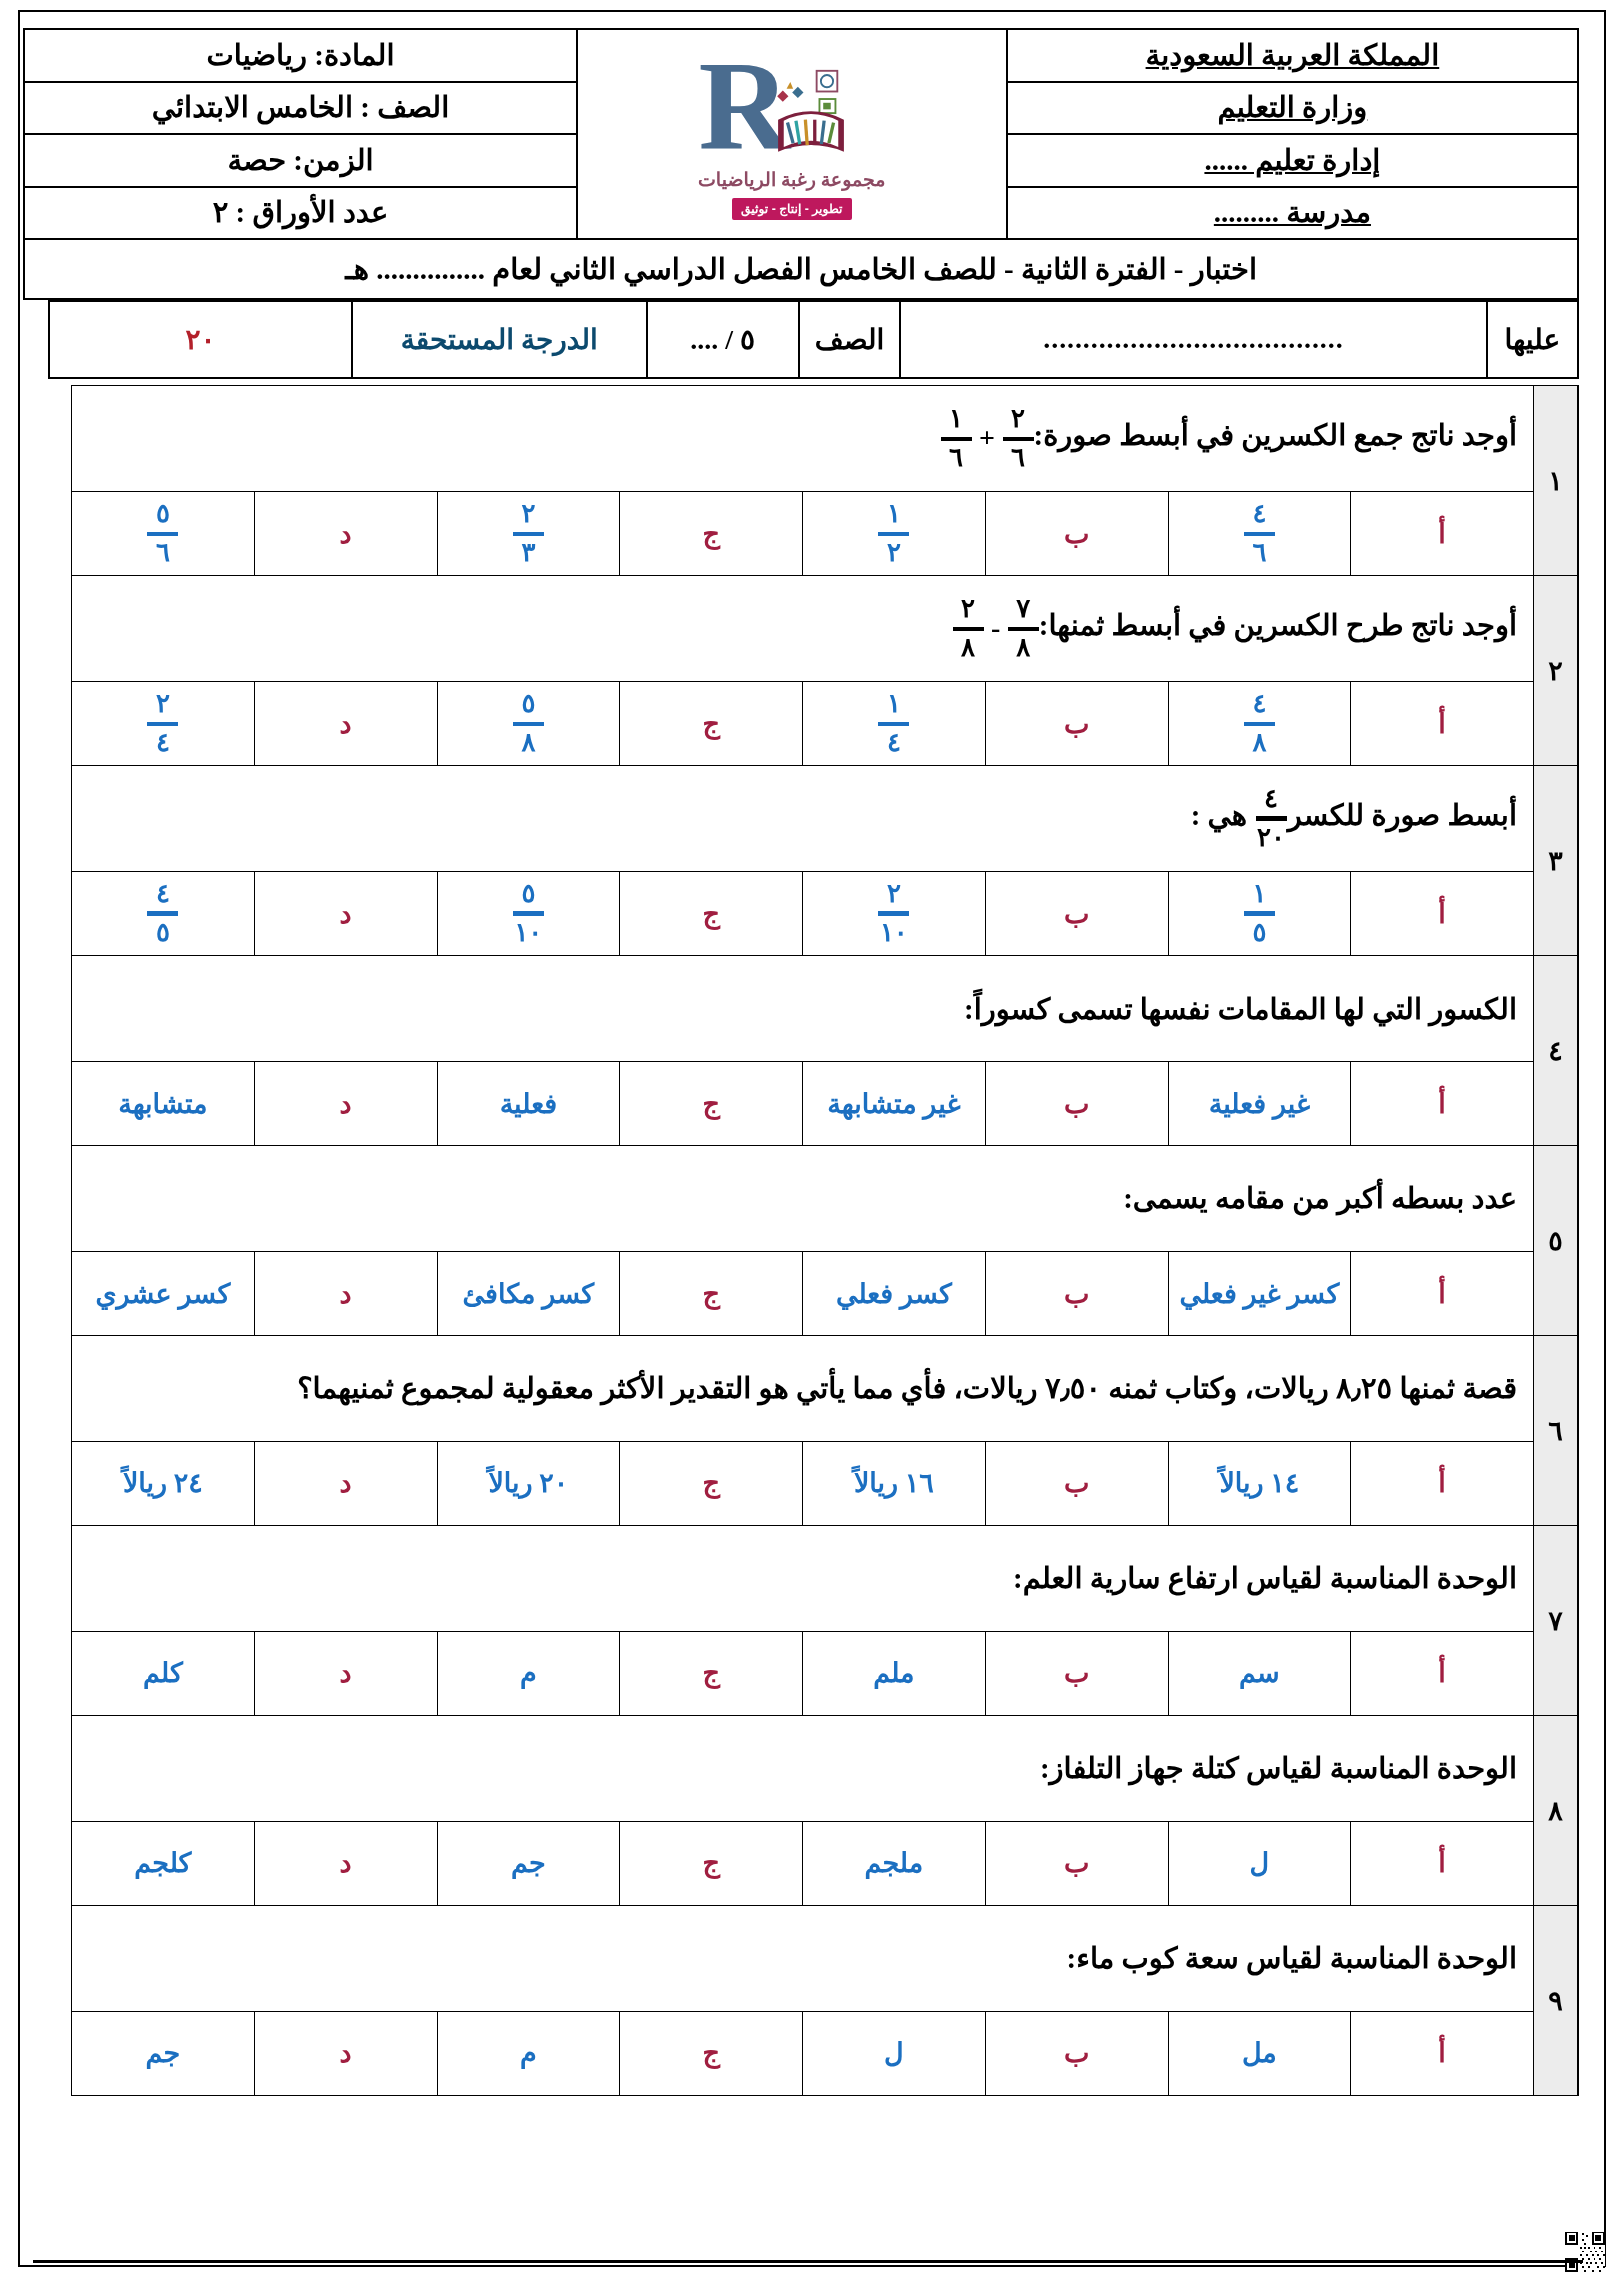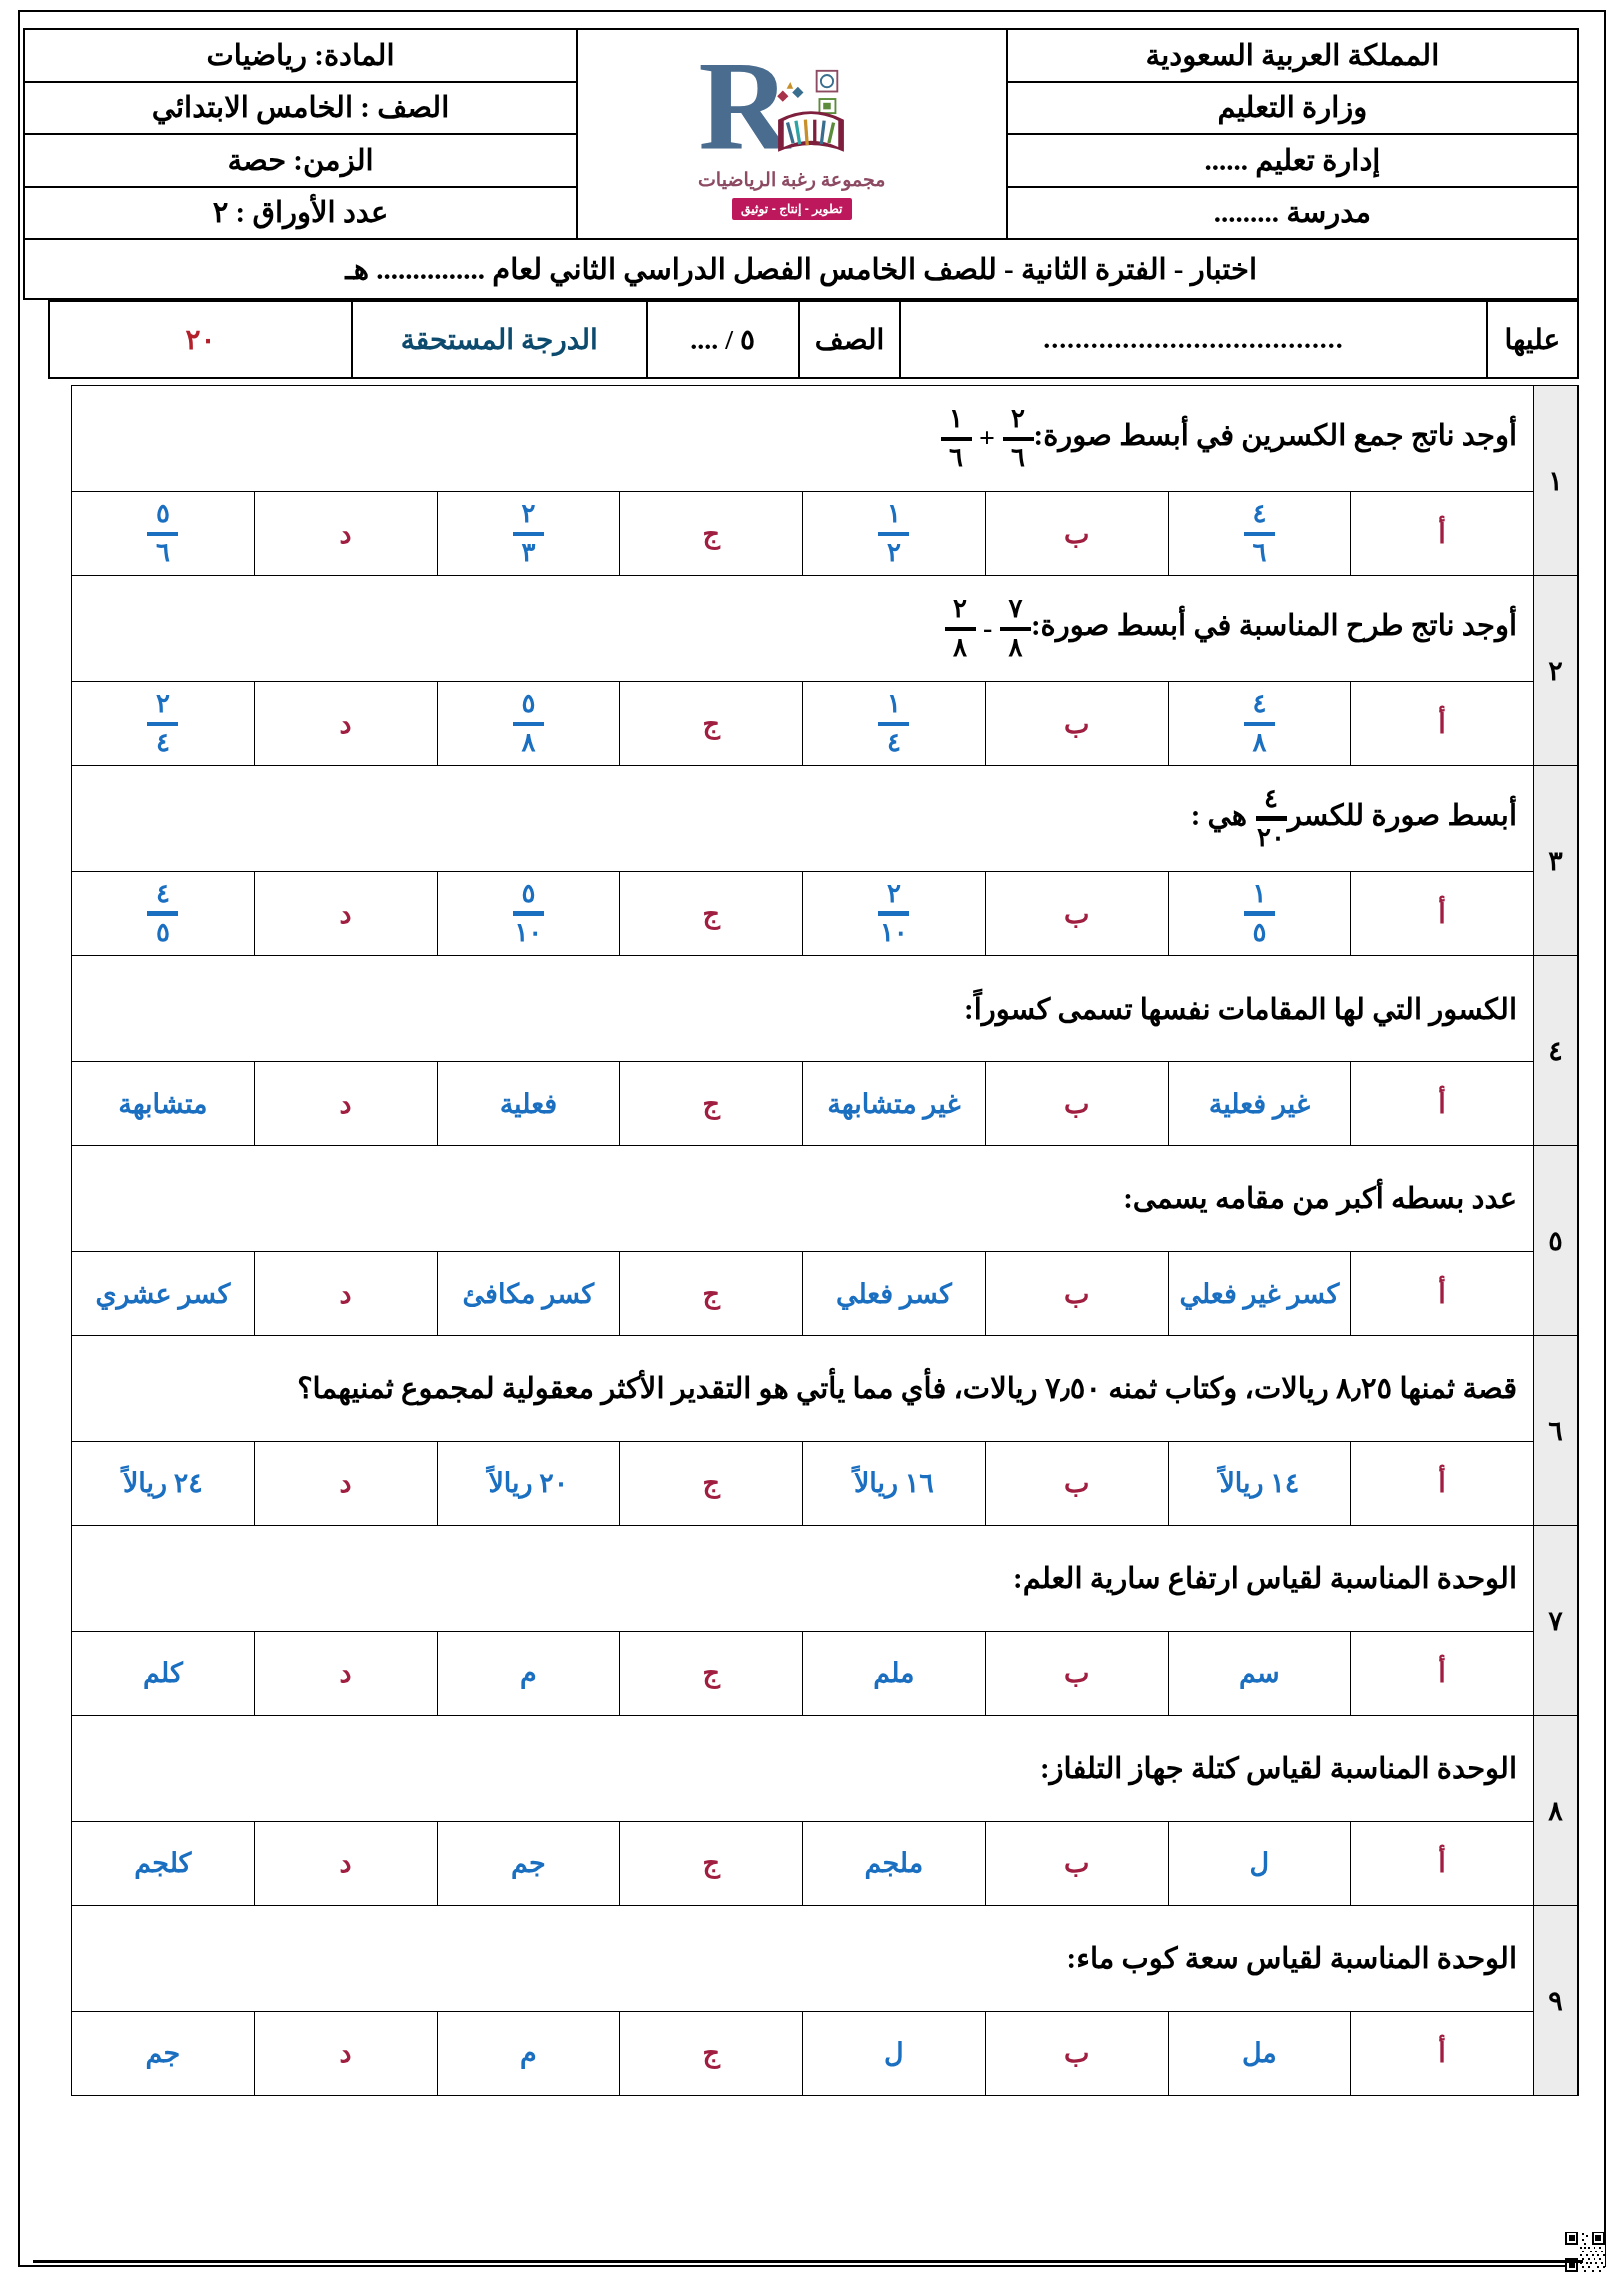--- a/index.html
+++ b/index.html
@@ -50,21 +50,21 @@
   }
   table.hdr td {
     border: 2.4px solid #000;
     text-align: center;
     vertical-align: middle;
     font-weight: bold;
     font-size: 29px;
     padding: 2.8px 6.6px;
     line-height: 1.15;
   }
-  td.h-right { width: 556px; height: 45px; }
+  td.h-right { width: 556px; height: 45px; text-decoration: underline; }
   td.h-logo  { width: 415px; }
   td.h-left  { width: 537px; }
 
   
   .logo-wrap {
     position: relative;
     width: 100%;
     height: 184px;
     display: flex;
     flex-direction: column;
@@ -384,21 +384,21 @@
             <td class="opt-val opt-wide"><span class="frac blue"><span class="num">٤</span><span class="bar"></span><span class="den">٦</span></span></td>
             <td class="opt-letter">ب</td>
             <td class="opt-val opt-wide"><span class="frac blue"><span class="num">١</span><span class="bar"></span><span class="den">٢</span></span></td>
             <td class="opt-letter">ج</td>
             <td class="opt-val opt-wide"><span class="frac blue"><span class="num">٢</span><span class="bar"></span><span class="den">٣</span></span></td>
             <td class="opt-letter">د</td>
             <td class="opt-val opt-wide"><span class="frac blue"><span class="num">٥</span><span class="bar"></span><span class="den">٦</span></span></td>
           </tr>
           <tr>
             <td class="num-cell" rowspan="2">٢</td>
-            <td class="stem-cell" colspan="8"><span>أوجد ناتج طرح المناسبة في أبسط صورة:</span><span class="stem-inline"><span class="frac black"><span class="num">٧</span><span class="bar"></span><span class="den">٨</span></span><span class="op">-</span><span class="frac black"><span class="num">٢</span><span class="bar"></span><span class="den">٨</span></span></span></td>
+            <td class="stem-cell" colspan="8"><span>أوجد ناتج طرح الكسرين في أبسط ثمنها:</span><span class="stem-inline"><span class="frac black"><span class="num">٧</span><span class="bar"></span><span class="den">٨</span></span><span class="op">-</span><span class="frac black"><span class="num">٢</span><span class="bar"></span><span class="den">٨</span></span></span></td>
           </tr>
           <tr>
             <td class="opt-letter">أ</td>
             <td class="opt-val opt-wide"><span class="frac blue"><span class="num">٤</span><span class="bar"></span><span class="den">٨</span></span></td>
             <td class="opt-letter">ب</td>
             <td class="opt-val opt-wide"><span class="frac blue"><span class="num">١</span><span class="bar"></span><span class="den">٤</span></span></td>
             <td class="opt-letter">ج</td>
             <td class="opt-val opt-wide"><span class="frac blue"><span class="num">٥</span><span class="bar"></span><span class="den">٨</span></span></td>
             <td class="opt-letter">د</td>
             <td class="opt-val opt-wide"><span class="frac blue"><span class="num">٢</span><span class="bar"></span><span class="den">٤</span></span></td>

